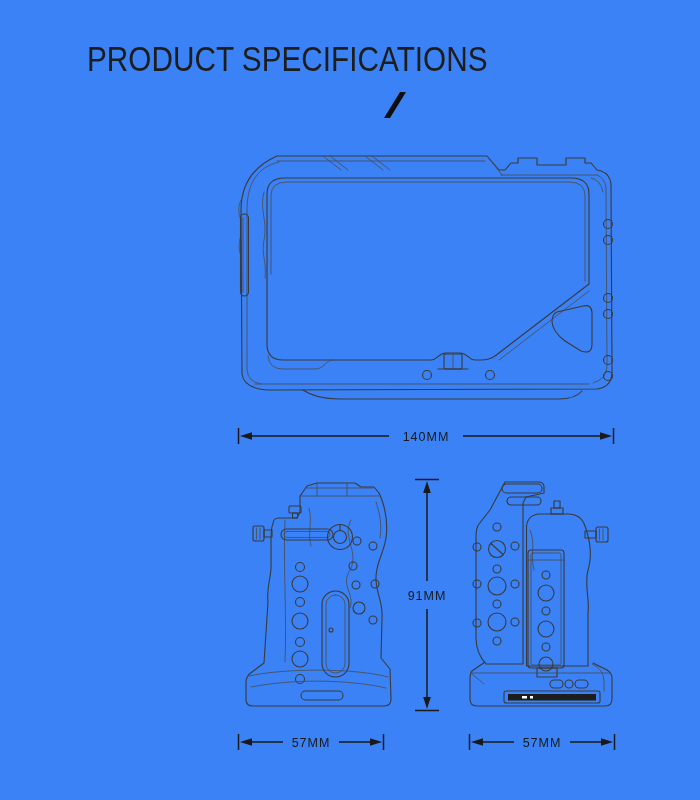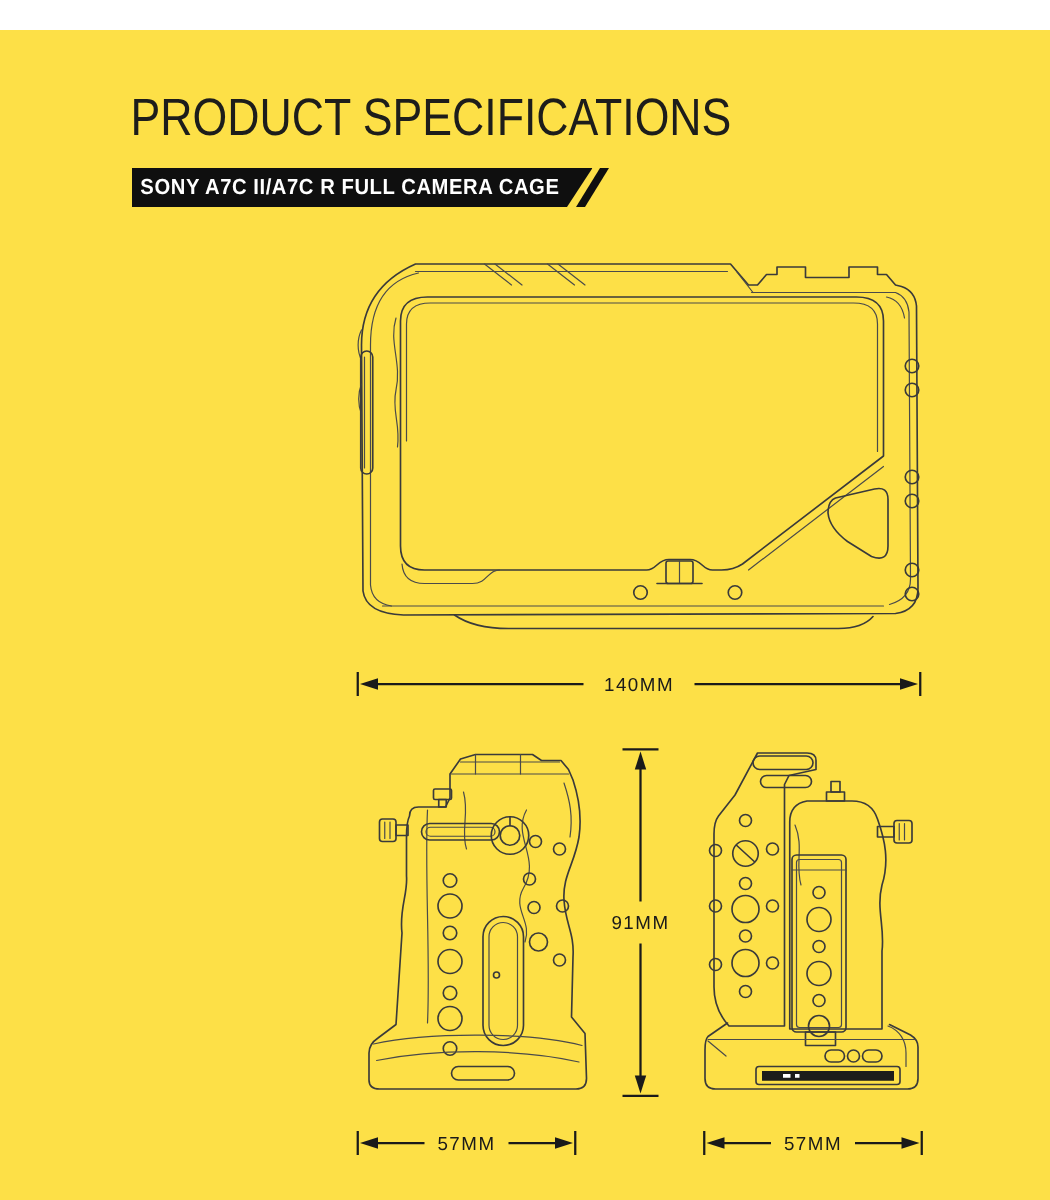--- a/index.html
+++ b/index.html
@@ -1,18 +1,18 @@
 <!DOCTYPE html>
 <html><head>
 <meta charset="utf-8">
 <style>
   html,body{margin:0;padding:0;background:#ffffff;}
   body{width:700px;height:800px;position:relative;overflow:hidden;
        font-family:"Liberation Sans",sans-serif;color:#1d1d1b;}
-  .page{position:absolute;inset:0;background:#fde047;margin-top:20px;}
+  .page{position:absolute;inset:0;background:#3b82f6;}
 
   .title{position:absolute;left:87px;top:41px;margin:0;font-size:35px;line-height:35px;
          font-weight:400;letter-spacing:0;color:#1d1d1b;white-space:nowrap;
          transform:scaleX(0.85);transform-origin:left center;}
 
   .banner{position:absolute;left:88px;top:92px;width:307px;height:26px;background:#0f0f0f;
           clip-path:polygon(0 0,100% 0,calc(100% - 17px) 100%,0 100%);
           display:flex;align-items:center;}
   .banner-text{color:#ffffff;font-weight:700;font-size:14.5px;letter-spacing:0.4px;
                padding-left:6px;white-space:nowrap;transform:scaleX(0.93);transform-origin:left center;}
@@ -35,23 +35,20 @@
   .dim text{font-family:"Liberation Sans",sans-serif;font-size:12.5px;letter-spacing:1px;
             fill:#1a1a1a;}
 </style>
 </head>
 <body>
 
 <div class="page">
 
   <h1 class="title">PRODUCT SPECIFICATIONS</h1>
 
-  <div class="banner">
-    <span class="banner-text">SONY A7C II/A7C R FULL CAMERA CAGE</span>
-  </div>
   <div class="banner-stripe"></div>
 
   <svg class="front-view" width="378" height="252" viewBox="0 0 378 252">
     <g class="ln">
       <path d="M 40,8 L 250,8 L 262,22 L 268,22 L 274,15 L 281,15 L 281,10 L 300,10 L 300,17 L 329,17 L 329,10 L 348,10 L 348,15 L 354,15 L 360,22 L 364,23 Q 373,26 374,36 L 375,224 Q 375,239 360,241 L 32,242 Q 7,241 5,226 L 4,62 Q 4,24 40,8 Z"></path>
     </g>
     <g class="ln2">
       <path d="M 42,14 C 20,19 10,36 10,62 L 10,222 Q 11,234 24,236"></path>
       <path d="M 360,27 Q 368,30 369,40 L 370,218 Q 370,231 356,235"></path>
       <path d="M 40,13 L 248,13"></path>

